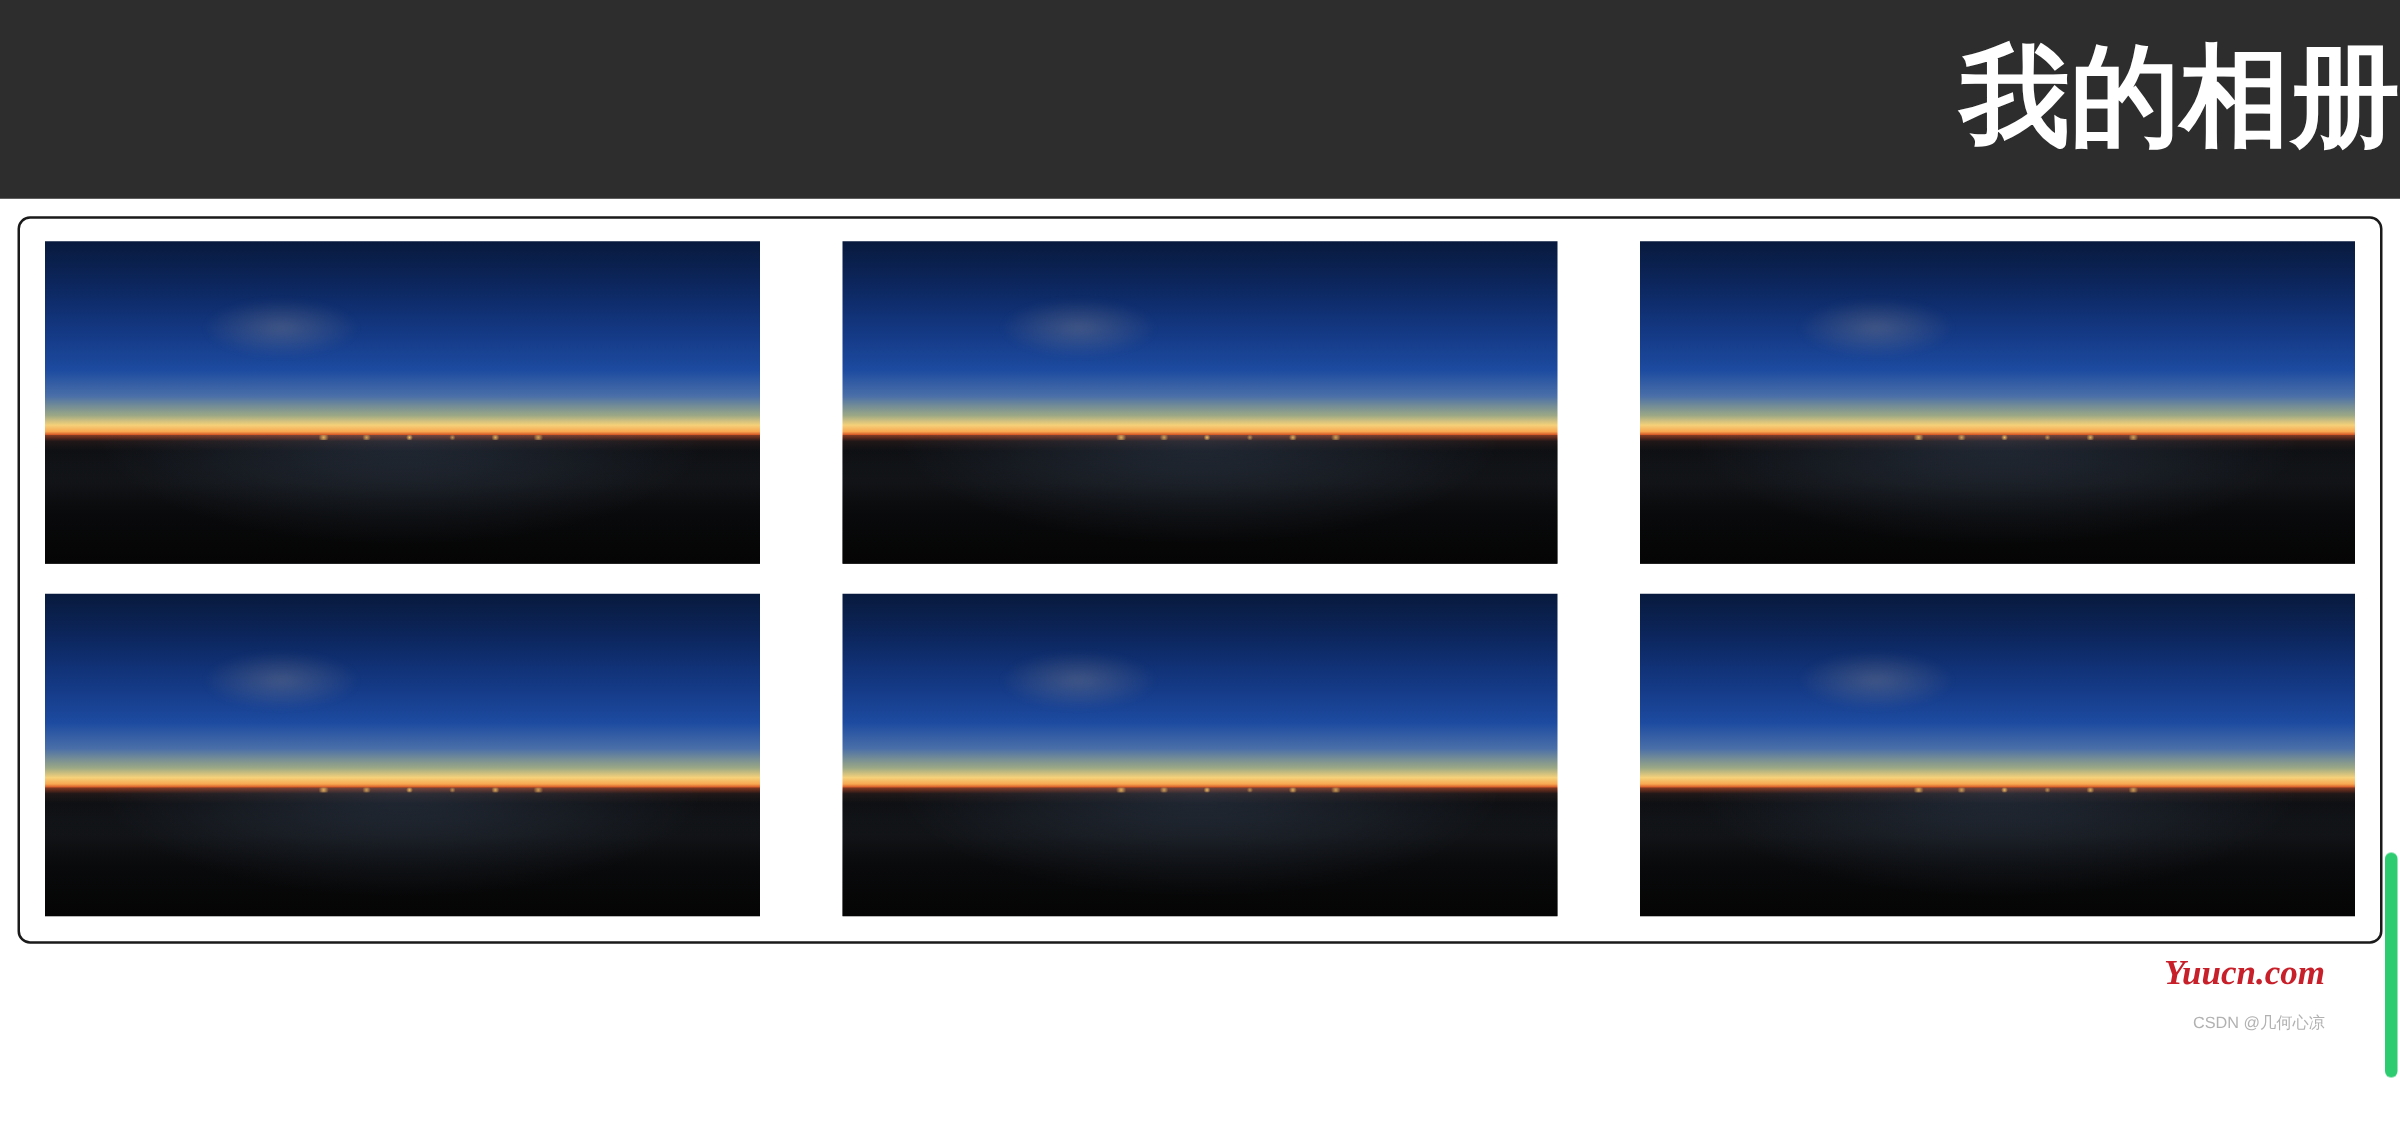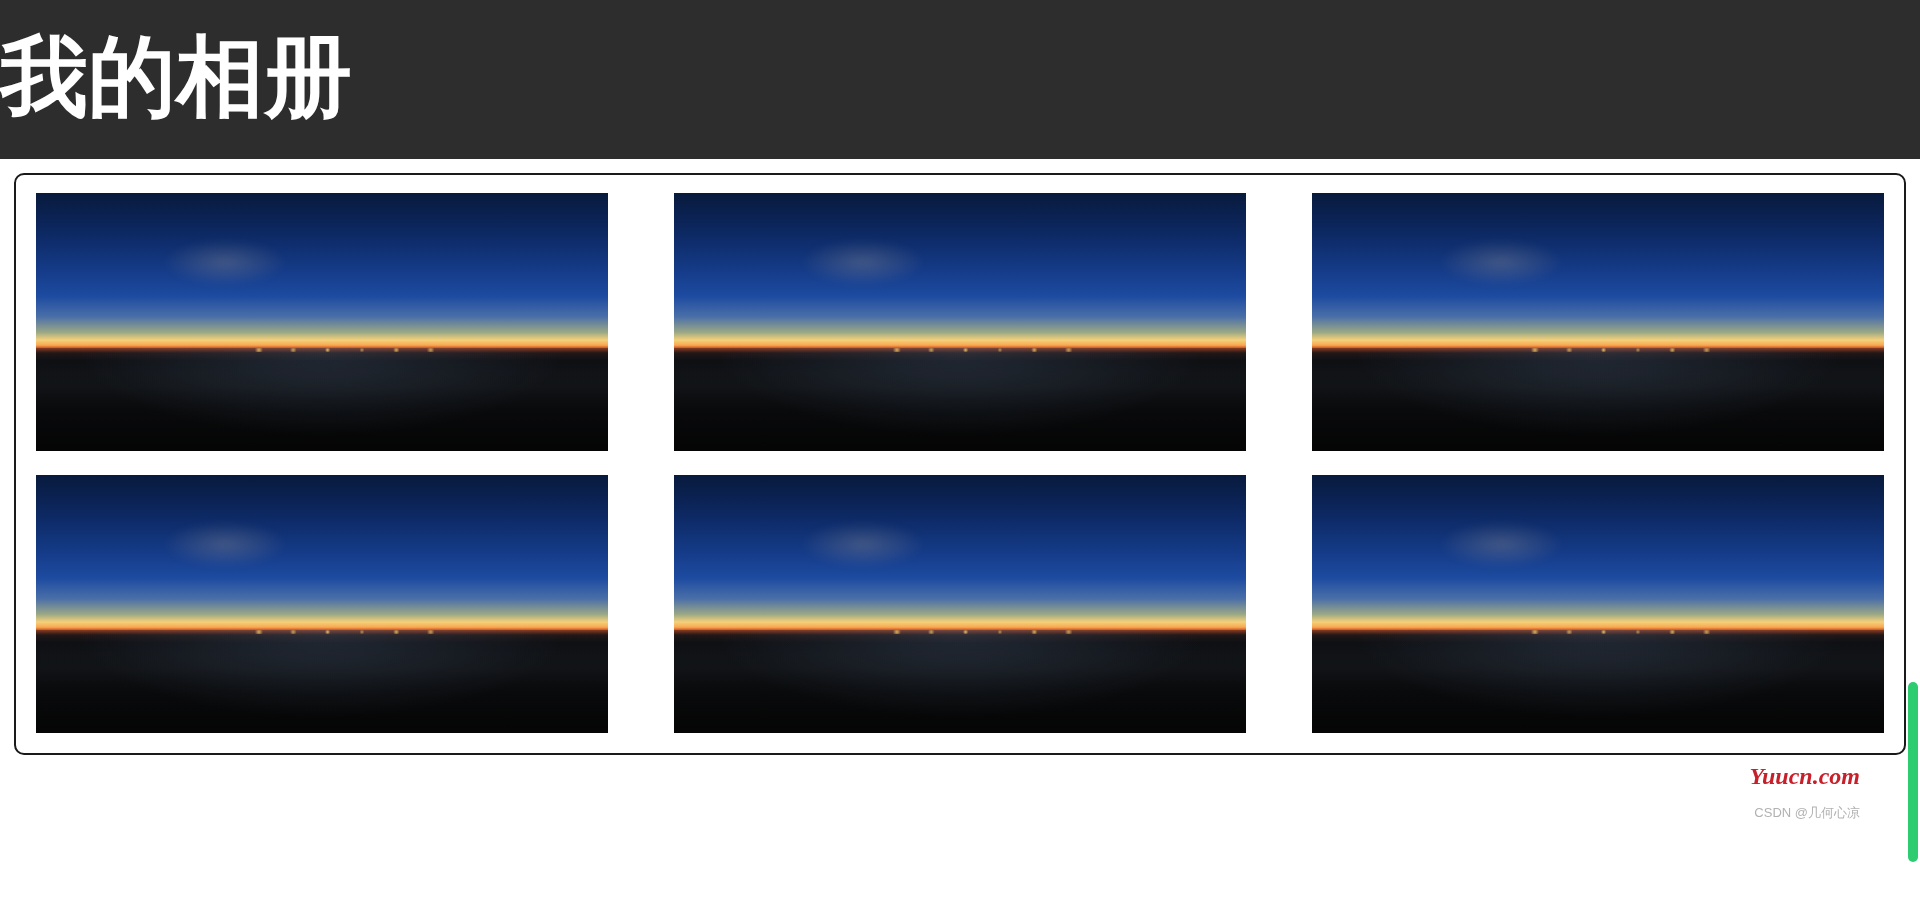--- a/index.html
+++ b/index.html
@@ -11,21 +11,21 @@
     body {
       font-family: "Microsoft YaHei", "PingFang SC", Arial, sans-serif;
       background: #ffffff;
       width: 1920px;
       overflow-x: hidden;
     }
 
     .header {
       background: #2d2d2d;
       color: #ffffff;
-      text-align: left;
+      text-align: right;
       padding: 18px 0 22px 0;
       font-size: 44px;
       font-weight: 700;
     }
 
     .gallery-container {
       margin: 14px 14px 0 14px;
       border: 2px solid #1a1a1a;
       border-radius: 10px;
       padding: 18px 20px 20px 20px;
@@ -113,21 +113,21 @@
       text-align: right;
       padding-right: 60px;
       margin-top: 8px;
     }
 
     .watermark-main {
       font-family: Georgia, "Times New Roman", serif;
       font-style: italic;
       font-weight: bold;
       color: #c8202a;
-      font-size: 24px;
+      font-size: 28px;
     }
 
     .watermark-sub {
       color: rgba(100, 100, 100, 0.5);
       font-size: 13px;
       margin-top: 14px;
     }
 
     .scrollbar-indicator {
       position: fixed;

